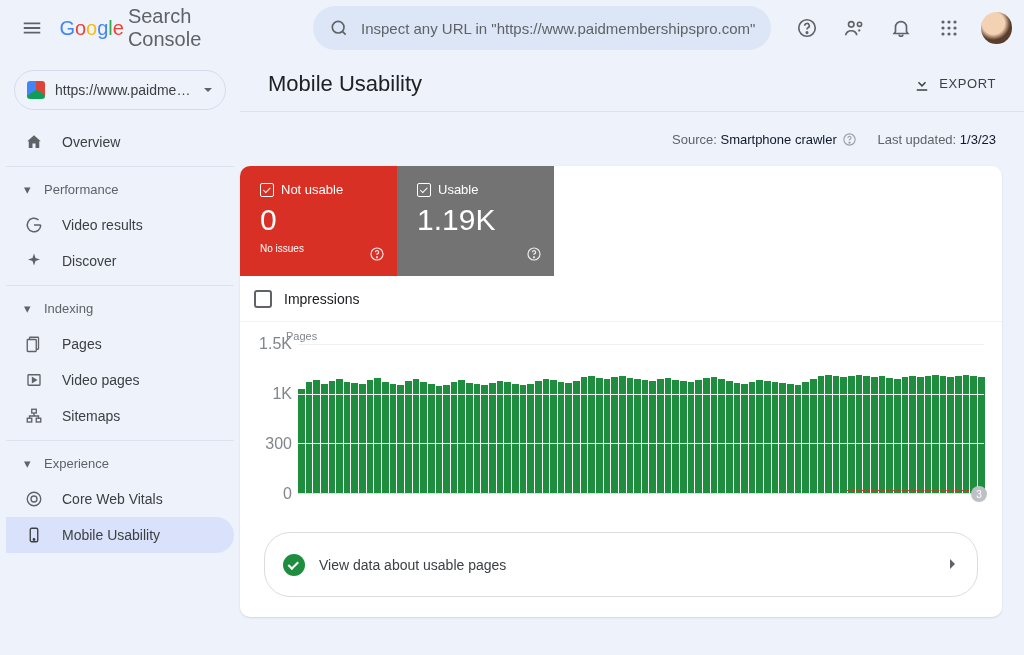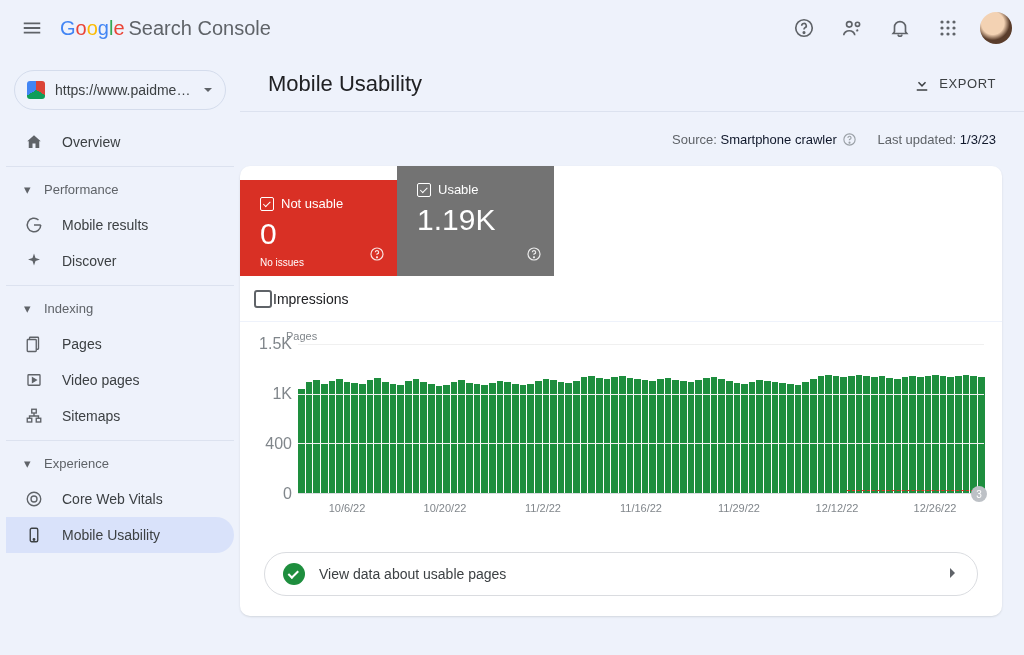--- a/index.html
+++ b/index.html
@@ -43,67 +43,74 @@
 .export-btn{display:flex;align-items:center;gap:8px;font-size:13px;letter-spacing:.6px;color:#3c4043;cursor:pointer;}
 
 
 .meta-row{height:54px;display:flex;align-items:center;justify-content:flex-end;gap:20px;padding:0 28px;font-size:13px;color:#5f6368;}
 .meta-row b{color:#0f172a;font-weight:400;}
 
 
 .card{margin:0 22px 12px 0;background:#fff;border-radius:10px;box-shadow:0 1px 2px rgba(60,64,67,.15);overflow:hidden;}
 .tile-row{display:flex;height:110px;}
 .tile{padding:16px 20px 12px 20px;color:#fff;position:relative;width:157px;}
-.tile.red{background:#d93025;margin-top:14px;}
+.tile.red{background:#d93025;}
 .tile.green{background:#737373;}
 .tile .t-label{font-size:13px;display:flex;align-items:center;gap:7px;}
 .tile .t-num{font-size:30px;font-weight:400;margin-top:6px;}
 .tile .t-sub{font-size:10px;margin-top:6px;}
 .tile .t-help{position:absolute;right:12px;bottom:10px;opacity:.85;}
 .check-square{width:14px;height:14px;border:1.5px solid #fff;border-radius:2px;display:inline-flex;align-items:center;justify-content:center;}
 .check-square::after{content:"";width:6px;height:3px;border-left:1.5px solid #fff;border-bottom:1.5px solid #fff;transform:rotate(-45deg) translate(0,-1px);}
 
-.impressions-row{height:46px;display:flex;align-items:center;padding-left:14px;gap:1px;border-bottom:1px solid #eef2fb;}
+.impressions-row{height:46px;display:flex;align-items:center;padding-left:14px;gap:12px;border-bottom:1px solid #eef2fb;}
 .impressions-row .cb{width:18px;height:18px;border:2px solid #5f6368;border-radius:3px;cursor:pointer;}
 .impressions-row .lbl{font-size:14px;color:#202124;}
 
 
 .chart-wrap{padding:8px 18px 24px 18px;}
 .chart-ylabel{font-size:11px;color:#80868b;margin-left:28px;}
 .chart{position:relative;height:150px;margin-top:2px;display:flex;}
 .y-axis{width:40px;position:relative;}
 .y-tick{position:absolute;right:6px;font-size:16px;color:#80868b;transform:translateY(-50%);} 
 .plot{flex:1;position:relative;border-bottom:1px solid #dadce0;}
 .grid{position:absolute;left:0;right:0;border-top:1px solid #f0f0f0;}
 .bars{position:absolute;left:0;right:0;bottom:0;top:0;display:flex;align-items:flex-end;gap:1px;}
 .bar{flex:1;background:#1e8e3e;}
 .dash-red{position:absolute;bottom:2px;height:0;border-top:1.5px dashed #d93025;}
 .badge-3{position:absolute;right:-3px;bottom:-9px;width:16px;height:16px;border-radius:50%;background:#bdc1c6;color:#fff;font-size:10px;display:flex;align-items:center;justify-content:center;}
 .x-axis{display:flex;margin-left:40px;margin-top:8px;font-size:11px;color:#80868b;}
 .x-tick{flex:1;text-align:center;}
 
 
-.action-row{margin:14px 24px 20px 24px;height:44px;border:1px solid #dadce0;border-radius:26px;display:flex;align-items:center;padding:0 18px;gap:14px;cursor:pointer;}
+.action-row{margin:14px 24px 20px 24px;height:65px;border:1px solid #dadce0;border-radius:26px;display:flex;align-items:center;padding:0 18px;gap:14px;cursor:pointer;}
 .green-check{width:22px;height:22px;border-radius:50%;background:#1e8e3e;display:flex;align-items:center;justify-content:center;}
 .green-check::after{content:"";width:8px;height:4px;border-left:2px solid #fff;border-bottom:2px solid #fff;transform:rotate(-45deg) translate(0,-1px);}
 .action-row .txt{font-size:14px;color:#3c4043;flex:1;}
 .chev{color:#5f6368;}
 </style>
 </head>
 <body>
 
 <div class="header">
   <div class="hamburger">
     <svg width="22" height="22" viewBox="0 0 24 24" fill="currentColor">
         <path d="M3 6h18v2H3zM3 11h18v2H3zM3 16h18v2H3z"></path>
       </svg>
   </div>
   <div class="logo">
     <span><span class="g">G</span><span class="o1">o</span><span class="o2">o</span><span class="g2">g</span><span class="l">l</span><span class="e">e</span></span>
     <span>Search Console</span>
+  </div>
+  <div class="searchbar">
+    <svg width="20" height="20" viewBox="0 0 24 24" fill="none" stroke="currentColor" stroke-width="2">
+        <circle cx="11" cy="11" r="7"></circle>
+        <path d="m20 20-4-4"></path>
+      </svg>
+    <span>Inspect any URL in "https://www.paidmembershipspro.com"</span>
   </div>
   <div class="header-spacer"></div>
   <div class="hicon">
     <svg width="22" height="22" viewBox="0 0 24 24" fill="none" stroke="currentColor" stroke-width="1.8">
         <circle cx="12" cy="12" r="9"></circle>
         <path d="M9.5 9.5a2.5 2.5 0 1 1 3.5 2.3c-.8.4-1 1-1 1.7"></path>
         <circle cx="12" cy="17" r=".8" fill="currentColor"></circle>
       </svg>
   </div>
   <div class="hicon">
@@ -163,21 +170,21 @@
       <span class="caret">▾</span>
       <span>Performance</span>
     </div>
     <div class="nav-item">
       <span class="icn">
           <svg width="18" height="18" viewBox="0 0 24 24" fill="none" stroke="currentColor" stroke-width="2">
             <path d="M21 12a9 9 0 1 1-3-6.7"></path>
             <path d="M12 12h9"></path>
           </svg>
         </span>
-      <span>Mobile results</span>
+      <span>Video results</span>
     </div>
     <div class="nav-item">
       <span class="icn">
           <svg width="18" height="18" viewBox="0 0 24 24" fill="currentColor">
             <path d="M12 2l2 6 6 2-6 2-2 6-2-6-6-2 6-2z"></path>
           </svg>
         </span>
       <span>Discover</span>
     </div>
 
@@ -300,21 +307,21 @@
       <div class="impressions-row">
         <span class="cb"></span>
         <span class="lbl">Impressions</span>
       </div>
 
       <div class="chart-wrap">
         <div class="chart-ylabel">Pages</div>
         <div class="chart">
           <div class="y-axis" id="yaxis">
               <div class="y-tick" style="top: 100%;">0</div>
-              <div class="y-tick" style="top: 66.6667%;">400</div>
+              <div class="y-tick" style="top: 66.6667%;">300</div>
               <div class="y-tick" style="top: 33.3333%;">1K</div>
               <div class="y-tick" style="top: 0%;">1.5K</div>
             </div>
           <div class="plot" id="plot">
             <div class="bars" id="bars">
                 <div class="bar" style="height: 70%;"></div>
                 <div class="bar" style="height: 74.6667%;"></div>
                 <div class="bar" style="height: 76%;"></div>
                 <div class="bar" style="height: 73.3333%;"></div>
                 <div class="bar" style="height: 75.3333%;"></div>
@@ -404,29 +411,20 @@
                 <div class="bar" style="height: 78.6667%;"></div>
                 <div class="bar" style="height: 78%;"></div>
               </div>
           <div class="grid" style="top: 66.6667%;"></div>
               <div class="grid" style="top: 33.3333%;"></div>
               <div class="grid" style="top: 0%;"></div>
               <div class="dash-red" style="left: 80%; right: 0px;"></div>
               <div class="badge-3">3</div>
             </div>
         </div>
-        <div class="x-axis" id="xaxis">
-            <div class="x-tick">10/6/22</div>
-            <div class="x-tick">10/20/22</div>
-            <div class="x-tick">11/2/22</div>
-            <div class="x-tick">11/16/22</div>
-            <div class="x-tick">11/29/22</div>
-            <div class="x-tick">12/12/22</div>
-            <div class="x-tick">12/26/22</div>
-          </div>
       </div>
 
       <div class="action-row">
         <span class="green-check"></span>
         <span class="txt">View data about usable pages</span>
         <span class="chev"><svg width="12" height="12" viewBox="0 0 12 12" fill="currentColor">
               <path d="M3 1l5 5-5 5z"></path>
             </svg></span>
       </div>
     </div>

